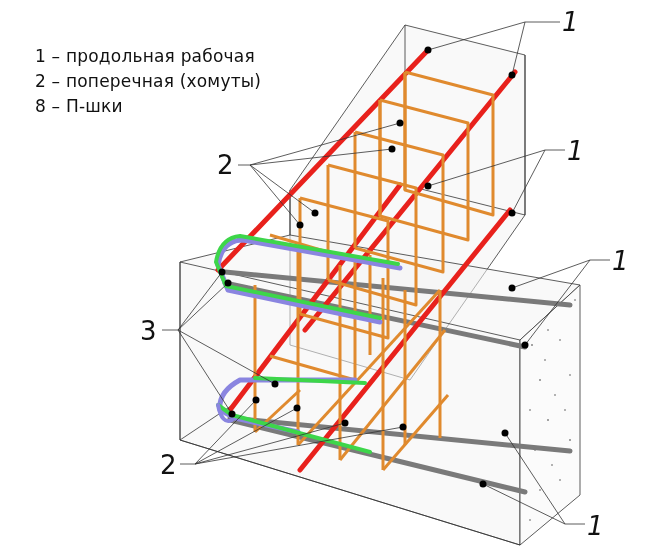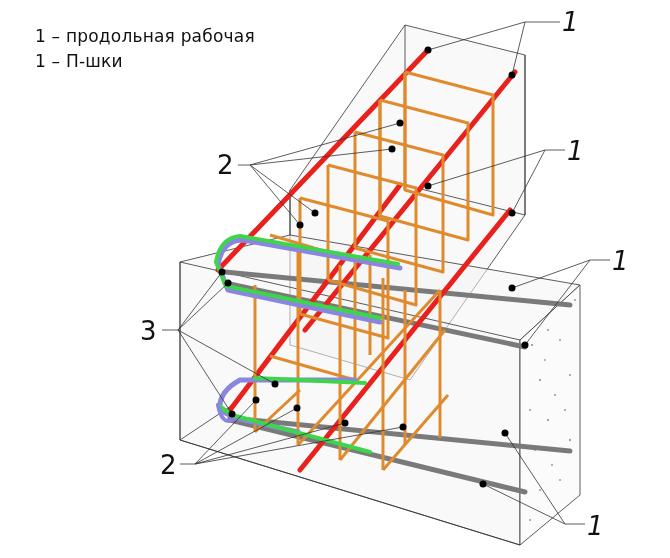--- a/index.html
+++ b/index.html
@@ -1,31 +1,32 @@
 <!DOCTYPE html>
 <html><head>
 <meta charset="utf-8">
 <style>
   html, body { margin: 0; padding: 0; background: #ffffff; }
   body { width: 670px; height: 558px; position: relative; overflow: hidden; font-family: "DejaVu Sans", sans-serif; }
-  #legend { position: absolute; left: 35px; top: 24px; font-size: 17px; line-height: 25px; color: #111; font-family: "DejaVu Sans", sans-serif; letter-spacing: 0.2px; }
+  #legend { position: absolute; left: 35px; top: 44px; font-size: 17px; line-height: 25px; color: #111; font-family: "DejaVu Sans", sans-serif; letter-spacing: 0.2px; }
   #legend div { white-space: nowrap; }
   svg { position: absolute; left: 0; top: 0; }
   .callout { font-family: "DejaVu Sans", sans-serif; font-style: italic; font-size: 26px; fill: #111; }
   .box { fill: #f4f4f4; fill-opacity: 0.55; stroke: #333; stroke-width: 0.8; }
   .edge { stroke: #333; stroke-width: 0.8; fill: none; }
   .lead { stroke: #333; stroke-width: 0.8; fill: none; }
   .dot { fill: #000; }
 </style>
 </head>
 <body>
 
 <div id="legend">
   <div>1 – продольная рабочая</div>
-  <div>1 – П-шки</div>
+  <div>2 – поперечная (хомуты)</div>
+  <div>8 – П-шки</div>
 </div>
 
 <svg width="670" height="558" viewBox="0 0 670 558">
 
   <g>
     <polygon class="box" points="290,190 405,25 525,55 525,215 410,380 290,345"></polygon>
     <line class="edge" x1="405" y1="25" x2="405" y2="185"></line>
     <line class="edge" x1="525" y1="55" x2="525" y2="215"></line>
     <line class="edge" x1="405" y1="185" x2="525" y2="215"></line>
   </g>

